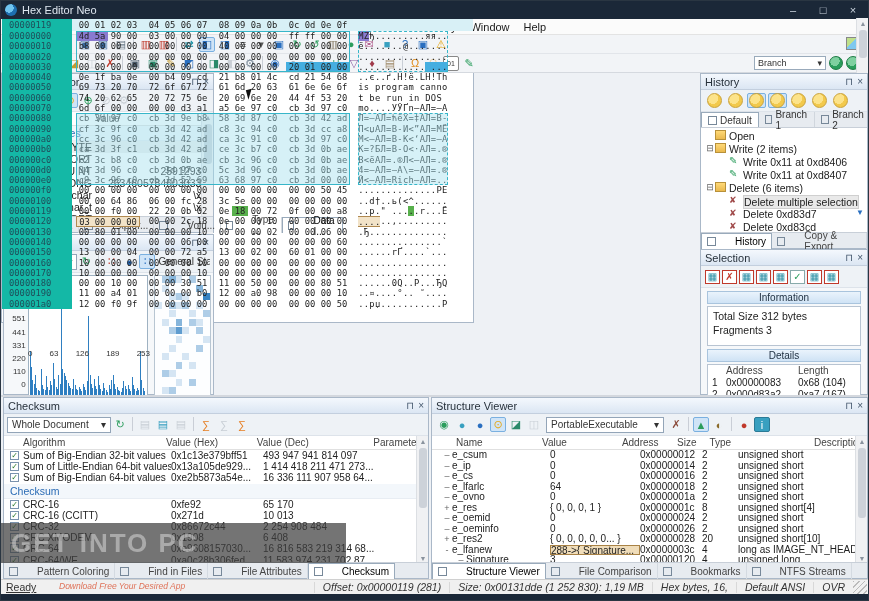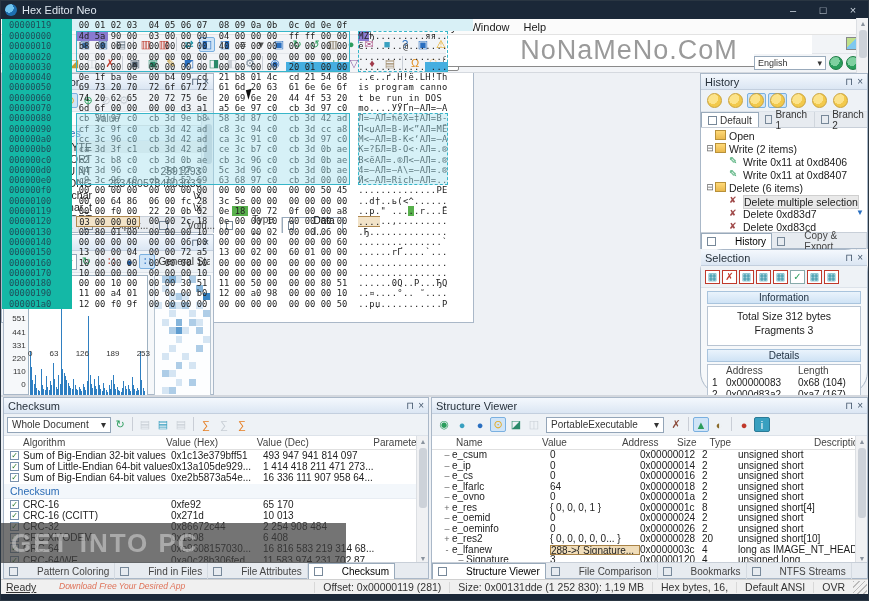--- a/index.html
+++ b/index.html
@@ -115,26 +115,26 @@
   .htab.active{background:#fff;border:1px solid #9ab;border-bottom:none;text-align:center;}
   .treerow{display:flex;align-items:flex-start;height:13px;font-size:10.5px;color:#222;}
   .texp{width:10px;font-size:9px;color:#666;text-align:center;}
   .tico{width:11px;height:10px;margin-right:3px;flex:none;}
   .tico.folder{background:linear-gradient(#ffd977,#eab94e);border:1px solid #b8913a;}
   .tico.pencil{background:none;color:#2a9d5c;font-size:10px;line-height:10px;}
   .tico.del{background:none;color:#a04a4a;font-size:9px;line-height:10px;}
   .treerow.sel .tlabel{background:#e9e9e9;border:1px solid #cfcfcf;}
   .chev{margin-left:auto;color:#2a6fc0;font-size:8px;padding-right:3px;}
   
-  #selection{left:699px;top:248px;width:168px;height:146px;border-radius:23px;}
+  #selection{left:699px;top:248px;width:168px;height:146px;}
   .selicon{width:15px;height:14px;border:1px solid #c0392b;background:#fff;color:#2a8fa5;
     font-size:10px;display:flex;align-items:center;justify-content:center;margin:0 1px;}
   .banner{margin:3px 6px 0 6px;height:13px;background:linear-gradient(#eaf3fc,#cfe3f5);border:1px solid #a9c4dd;
     text-align:center;font-size:10px;color:#234;line-height:12px;}
-  .infobox{margin:2px 6px;background:#fff;border:1px solid #b8c4d2;padding:2px 5px;font-size:10.5px;line-height:14px;height:40px;text-align:center;}
+  .infobox{margin:2px 6px;background:#fff;border:1px solid #b8c4d2;padding:2px 5px;font-size:10.5px;line-height:14px;height:40px;}
   .dettable{margin:2px 6px 0 6px;background:#fff;border:1px solid #b8c4d2;font-size:10px;overflow:hidden;height:34px;position:relative;}
   .detrow{display:flex;height:12px;line-height:12px;}
   .detrow span:nth-child(1){width:18px;padding-left:4px;}
   .detrow span:nth-child(2){width:72px;}
   .detrow span:nth-child(3){flex:1;}
   
   #checksum{left:2px;top:396px;width:426px;height:182px;}
   .ckrow{display:flex;height:11.2px;line-height:11.2px;font-size:10px;align-items:center;}
   .cb{width:9px;height:9px;border:1px solid #7a93ad;background:#fff;color:#2a7a2a;font-size:8px;
     line-height:8px;text-align:center;margin:0 4px 0 6px;flex:none;}
@@ -148,21 +148,21 @@
   .stvrow .sn{width:118px;display:flex;align-items:center;overflow:hidden;white-space:nowrap;}
   .stvrow .sv{width:90px;overflow:hidden;white-space:nowrap;}
   .stvrow .sa{width:62px;overflow:hidden;}
   .stvrow .ss{width:36px;}
   .stvrow .st{width:118px;overflow:hidden;white-space:nowrap;}
   .stvrow .sd{flex:1;}
   .sv.vhl{background:#f0ddba;border:1px solid #a98245;height:10px;line-height:9px;}
   
   .statusbar{position:absolute;left:0;top:578px;width:100%;height:15px;background:#f0f0f0;
     border-top:1px solid #d0d0d0;display:flex;align-items:center;font-size:10.5px;color:#333;}
-  .statusseg{padding:0 8px;border-left:1px solid #d8d8d8;height:11px;line-height:11px;}
+  .statusseg{padding:0 8px;border-left:1px solid #d8d8d8;height:11px;line-height:11px;font-style:italic;}
   .bottomstrip{position:absolute;left:0;top:593px;width:100%;height:8px;background:#1b2838;}
   .wm-corner{position:absolute;left:0;top:522px;width:345px;height:40px;background:rgba(62,62,62,.72);
     color:rgba(215,215,215,.55);font-size:26px;font-weight:bold;letter-spacing:2px;
     display:flex;align-items:center;padding-left:10px;pointer-events:none;z-index:50;}
   .wm-sub{position:absolute;left:44px;top:580px;font-size:8.5px;color:rgba(220,90,60,.85);
     font-style:italic;z-index:51;pointer-events:none;margin-left:14px;}
   .splitterH{position:absolute;left:0;top:394px;width:100%;height:2px;background:#d4d8de;}
 </style>
 </head>
 <body>
@@ -247,24 +247,23 @@
       <span class="tbi" style="color: rgb(138, 90, 160);">▽</span>
       <span class="tbi" style="color: rgb(160, 58, 74);">♦</span>
       <span class="tbi" style="color: rgb(160, 138, 106);">▤</span>
       <span class="sep"></span>
       <span class="tbi" style="color: rgb(224, 138, 23);">Ω</span>
       <span class="tbi dim" style="color: rgb(224, 168, 71);">Ω</span>
       <span class="tbi box" style="color: rgb(51, 51, 51);">01</span>
       <span class="tbi" style="color: rgb(42, 157, 92);">✎</span>
     </div>
 
-  <div class="wm-center">NoNaMeNo.CoM</div>
   <div class="langbox">
     <div class="langsel">
-      <span>English</span>
+      <span>Branch</span>
       <span>▾</span>
     </div>
     <span class="globe"></span>
     <span class="globe"></span>
   </div>
   <div class="picicon"></div>
 
   <div class="panel" id="dinspector">
     <div class="ptitle">
         <span>Data Inspector</span>

